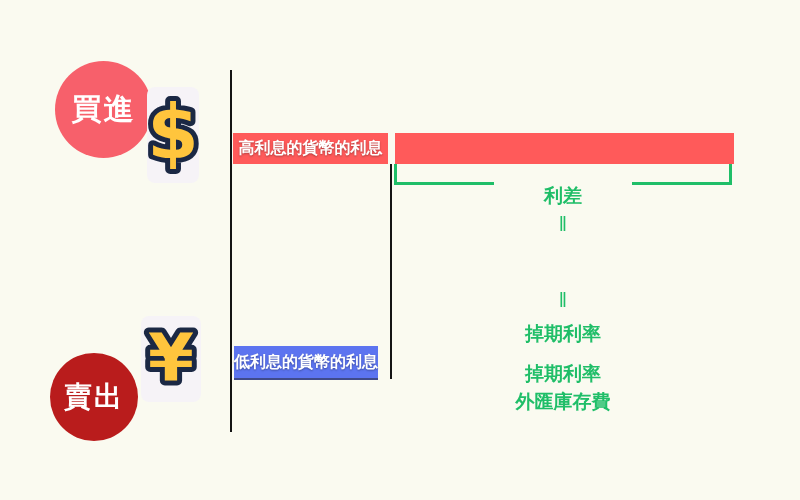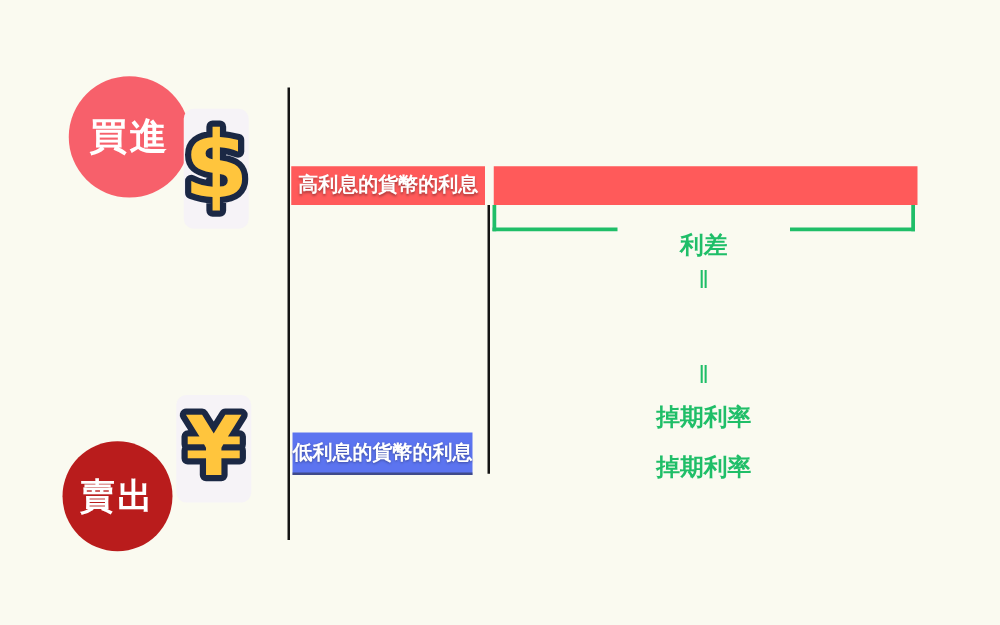--- a/index.html
+++ b/index.html
@@ -101,14 +101,15 @@
     <div class="brk brk-cap" style="right: 0px; background: rgb(31, 190, 104);"></div>
     <div class="brk brk-h" style="left: 0px; background: rgb(31, 190, 104);"></div>
     <div class="brk brk-h" style="right: 0px; background: rgb(31, 190, 104);"></div>
   </div>
 
   <div class="green-col-item g-big" style="top: 183px; color: rgb(31, 190, 104);">利差</div>
   <div class="green-col-item g-eq" style="top: 213px; color: rgb(31, 190, 104);">‖</div>
   <div class="green-col-item g-eq" style="top: 289px; color: rgb(31, 190, 104);">‖</div>
   <div class="green-col-item g-sm" style="top: 321px; color: rgb(31, 190, 104);">掉期利率</div>
   <div class="green-col-item g-sm" style="top: 345px; color: rgb(31, 190, 104); margin-top: 16px;">掉期利率</div>
+  <div class="green-col-item g-sm" style="top: 389px; color: rgb(31, 190, 104);">外匯庫存費</div>
 
 </div>
 
 </body></html>

